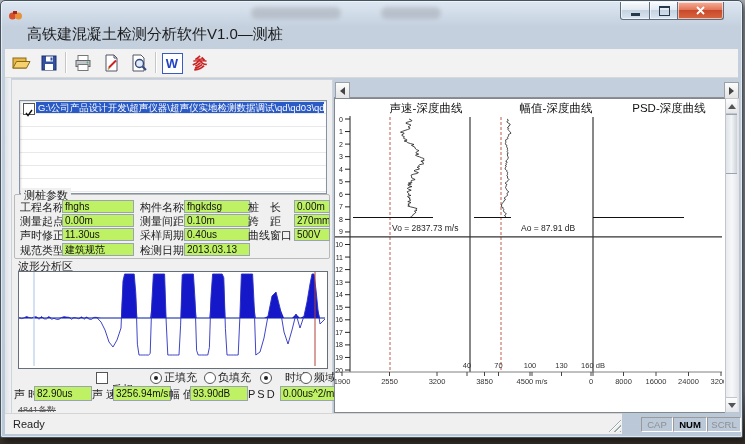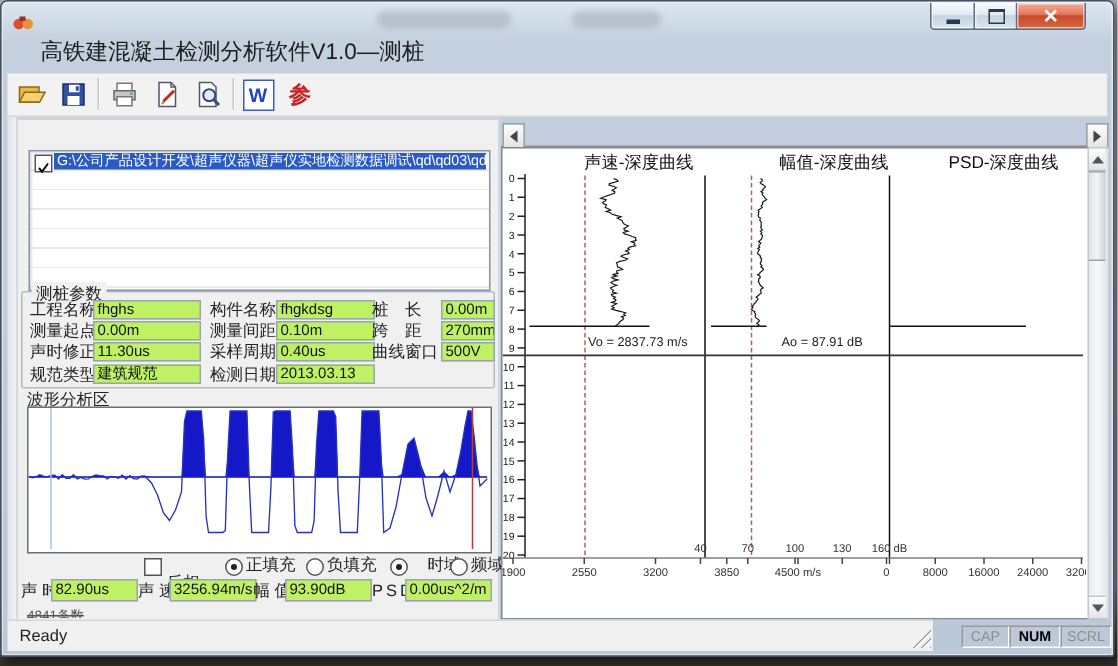--- a/index.html
+++ b/index.html
@@ -230,21 +230,21 @@
     <div class="radio" style="left:288px;top:292px"></div>
     <div class="lbl" style="left:302px;top:291px">频域</div>
 
     <div class="lbl" style="left:2px;top:308px">声 时</div>
     <div class="val" style="left:22px;top:306px;width:52px;height:13px;line-height:13px">82.90us</div>
     <div class="lbl" style="left:80px;top:308px">声 速</div>
     <div class="val" style="left:101px;top:306px;width:52px;height:13px;line-height:13px">3256.94m/s</div>
     <div class="lbl" style="left:157px;top:308px">幅 值</div>
     <div class="val" style="left:178px;top:306px;width:52px;height:13px;line-height:13px">93.90dB</div>
     <div class="lbl" style="left:236px;top:308px;letter-spacing:2px">PSD</div>
-    <div class="val" style="left:258px;top:306px;width:52px;height:13px;line-height:13px">0.00us^2/m</div>
+    <div class="val" style="left:268px;top:306px;width:52px;height:13px;line-height:13px">0.00us^2/m</div>
     <div class="clip-text">4841条数</div>
   </div>
 
   <div class="rregion">
     <div class="tabsrow">
       <div class="tabline"></div>
       <div class="tarrow" style="left:1px">
           <div class="tri-l"></div>
         </div>
       <div class="tarrow" style="left:390px">

